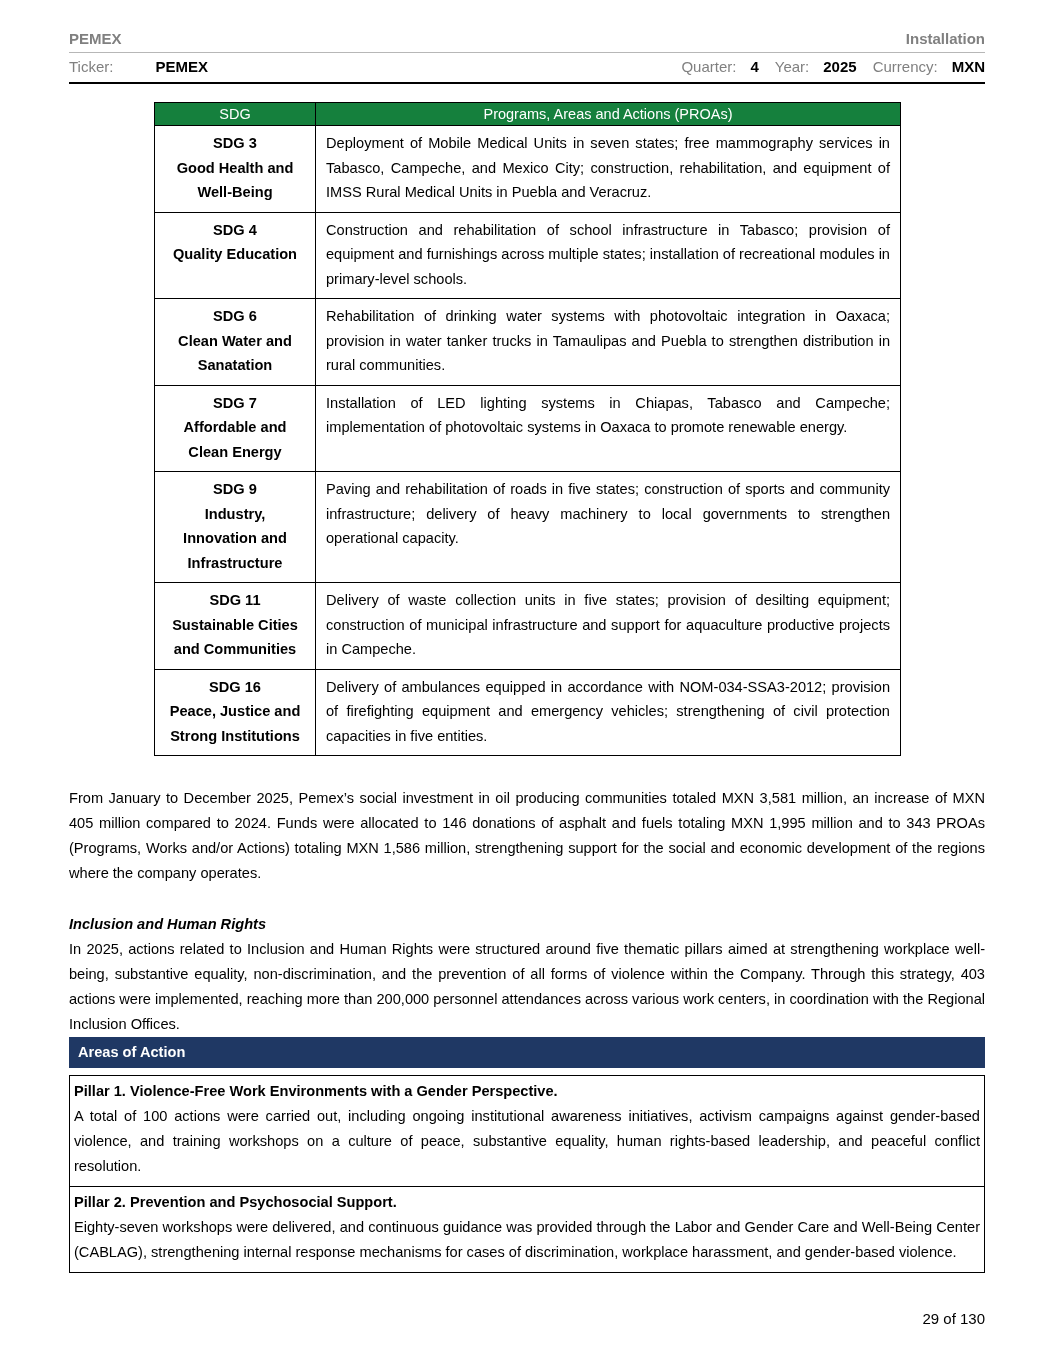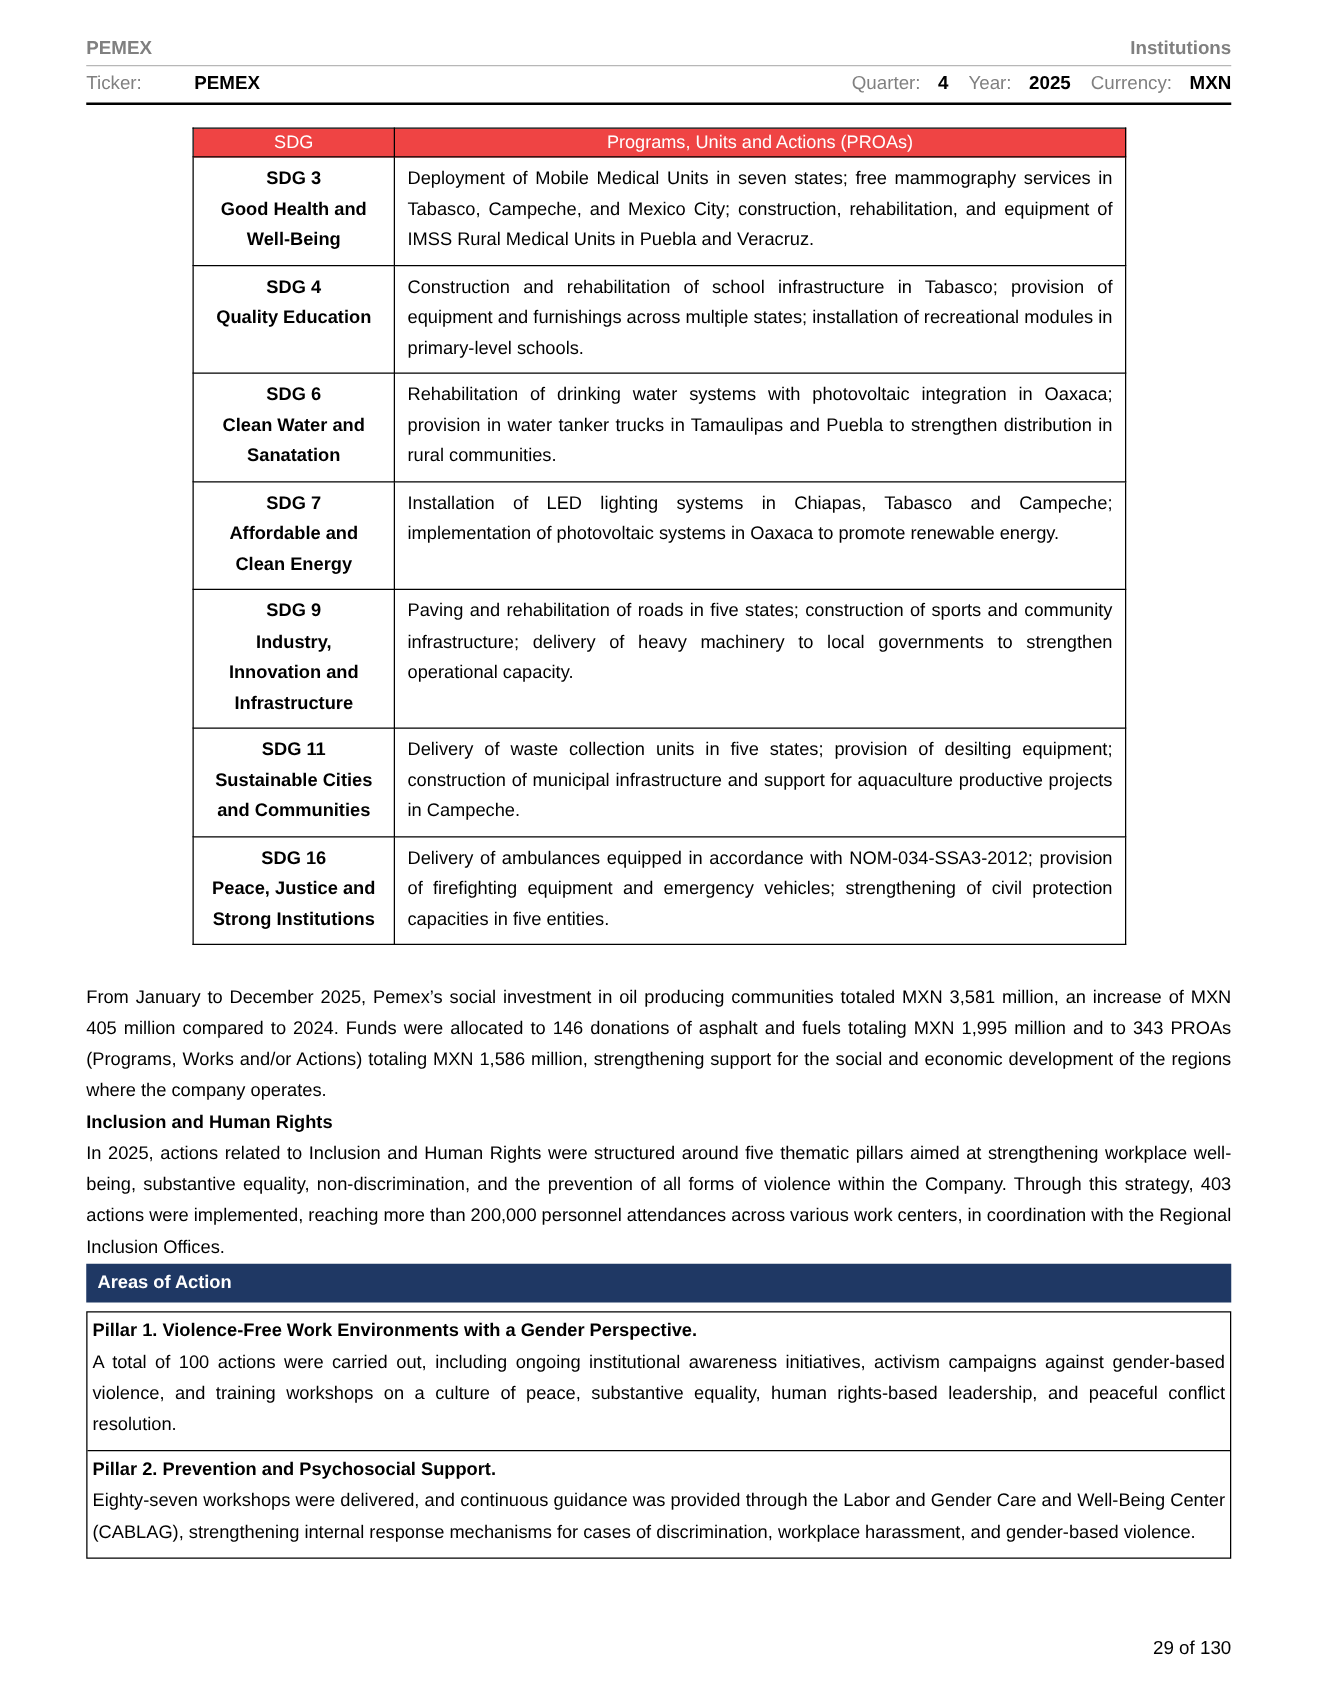--- a/index.html
+++ b/index.html
@@ -28,36 +28,36 @@
   .val { font-weight:bold; }
 
   
   .para { font-size:14.6px; line-height:25px; text-align:justify; }
   .intro { margin-top:31px; }
 
   
   table.sdg { border-collapse:collapse; width:747px; margin:18px 0 0 85px; table-layout:fixed; }
   .sdg th, .sdg td { border:1px solid #000; }
   .sdg thead th {
-    background:#ef4444; color:#fff; font-weight:normal;
+    background:#15803d; color:#fff; font-weight:normal;
     font-size:14.5px; padding:3px 6px; text-align:center;
   }
   .sdg th.col-sdg, .sdg td.sdg-name { width:161px; }
   .sdg td.sdg-name {
     text-align:center; font-weight:bold; font-size:14.6px;
     line-height:24.5px; padding:5px 6px 7px; white-space:pre-line; vertical-align:top;
   }
   .sdg td.sdg-desc {
     font-size:14.6px; line-height:24.5px; padding:5px 10px 7px;
     text-align:justify; vertical-align:top;
   }
 
   .invest { margin-top:30px; }
 
-  .section-heading { font-size:14.6px; font-weight:bold; line-height:25px; }
+  .section-heading { font-size:14.6px; font-weight:bold; margin-top:26px; line-height:25px;font-style:italic; }
   .inclusion-para { margin-top:0; }
 
   
   .areas-bar {
     background:#1f3864; color:#fff; font-weight:bold;
     font-size:14.6px; padding:6px 9px 7px; line-height:18px;
   }
   .pillar-box { border:1px solid #000; margin-top:7px; }
   .pillar { padding:3px 4px 7px; }
   .pillar + .pillar { border-top:1px solid #000; }
@@ -66,21 +66,21 @@
 
   .footer { position:absolute; right:70px; bottom:38px; font-size:15px; }
 </style>
 </head>
 <body>
 
 <div class="page">
 
   <div class="hdr-row1">
     <span>PEMEX</span>
-    <span>Institutions</span>
+    <span>Installation</span>
   </div>
 
   <div class="hdr-row2">
     <div class="hdr-left">
       <span class="lbl">Ticker:</span>
       <span class="val">PEMEX</span>
     </div>
     <div class="hdr-right">
       <span class="pair">
         <span class="lbl">Quarter:</span>
@@ -95,21 +95,21 @@
         <span class="val">MXN</span>
       </span>
     </div>
   </div>
 
 
   <table class="sdg">
     <thead>
       <tr>
         <th class="col-sdg">SDG</th>
-        <th>Programs, Units and Actions (PROAs)</th>
+        <th>Programs, Areas and Actions (PROAs)</th>
       </tr>
     </thead>
     <tbody>
       <tr>
         <td class="sdg-name">SDG 3
 Good Health and
 Well-Being</td>
         <td class="sdg-desc">Deployment of Mobile Medical Units in seven states; free mammography services in Tabasco, Campeche, and Mexico City; construction, rehabilitation, and equipment of IMSS Rural Medical Units in Puebla and Veracruz.</td>
       </tr>
       <tr>

